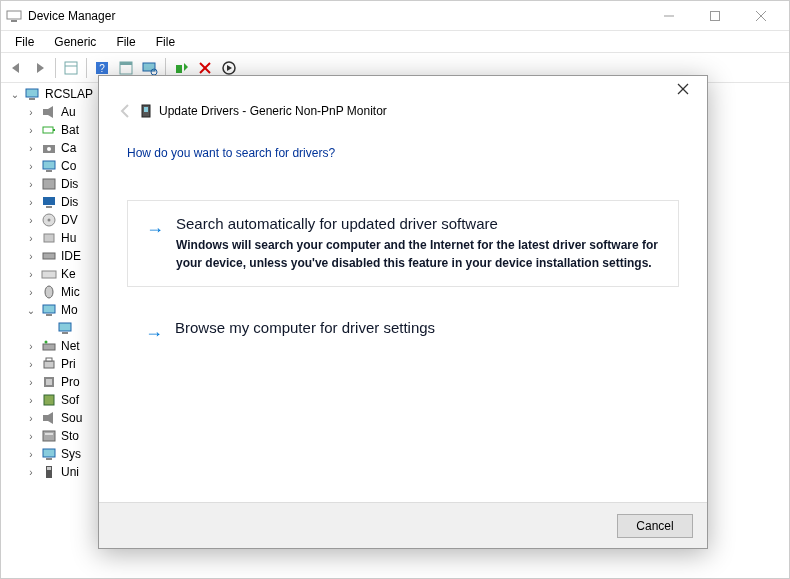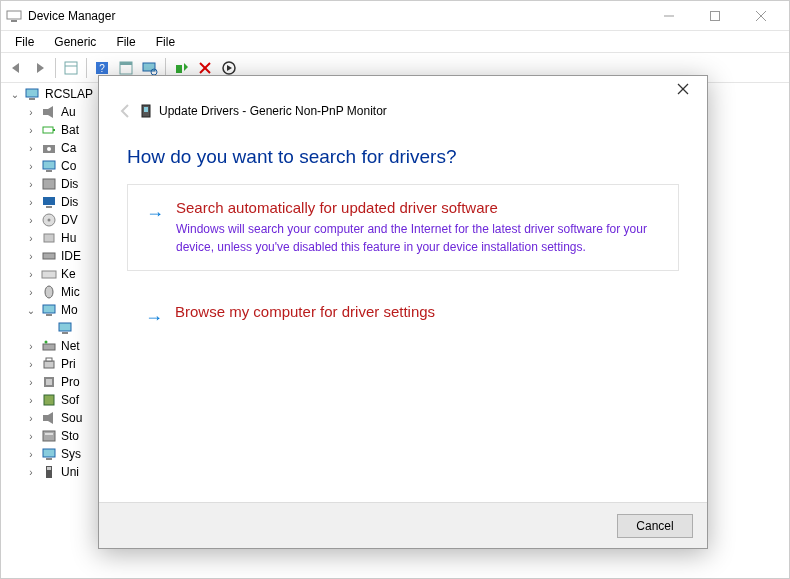--- a/index.html
+++ b/index.html
@@ -36,28 +36,28 @@
 
 
 .dialog { position: absolute; top: 74px; left: 97px; width: 610px; height: 474px; background: #fff; border: 1px solid #999; box-shadow: 0 5px 25px rgba(0,0,0,0.3); }
 .dialog-head { height: 26px; display: flex; align-items: center; justify-content: flex-end; padding: 0 4px; }
 .dialog-close { width: 40px; height: 24px; display: flex; align-items: center; justify-content: center; font-size: 16px; color: #333; }
 .dialog-sub { display: flex; align-items: center; padding: 0 18px 8px 18px; gap: 4px; }
 .dialog-sub .back { color: #ccc; font-size: 18px; }
 .dialog-sub .dlg-icon { width: 16px; height: 16px; display:inline-flex; align-items:center; justify-content:center; }
 .dialog-sub .dlg-title { font-size: 12px; color: #000; }
 .dialog-body { padding: 18px 28px; }
-.dialog-heading { font-size: 19px; color: #003399; margin-bottom: 16px; font-weight: 400; }
+.dialog-heading { font-size: 12px; color: #003399; margin-bottom: 40px; font-weight: 400; }
 
 .option { border: 1px solid #e3e3e3; padding: 14px 18px 14px 18px; margin-bottom: 18px; display: flex; gap: 12px; align-items: flex-start; }
 .option.noborder { border: none; }
 .option .arrow { color: #0078d7; font-size: 18px; margin-top: 2px; }
 .option .opt-content { flex: 1; }
-.option .opt-title { font-size: 15px; color: #b91c1c; margin-bottom: 4px; }
-.option .opt-desc { font-size: 12px; color: #6d28d9; line-height: 1.5; }
+.option .opt-title { font-size: 15px; color: #0f172a; margin-bottom: 4px; }
+.option .opt-desc { font-size: 12px; color: #0f172a; line-height: 1.5; font-weight: bold; }
 
 .dialog-footer { position: absolute; bottom: 0; left: 0; right: 0; height: 46px; background: #f0f0f0; border-top: 1px solid #ddd; display: flex; align-items: center; justify-content: flex-end; padding: 0 14px; }
 .btn { min-width: 76px; height: 24px; background: #e1e1e1; border: 1px solid #adadad; font-size: 12px; display: flex; align-items: center; justify-content: center; }
 
 
 svg { display: block; }
 
 
 </style>
 </head>

